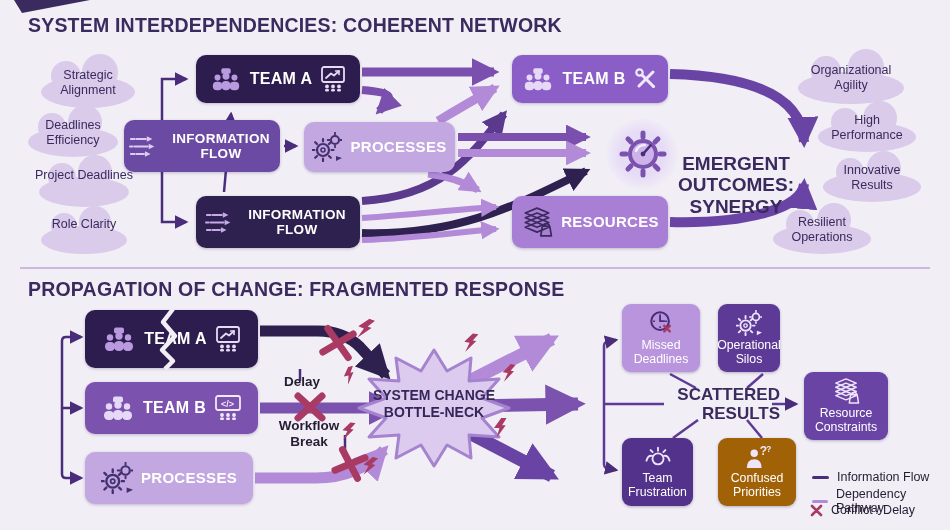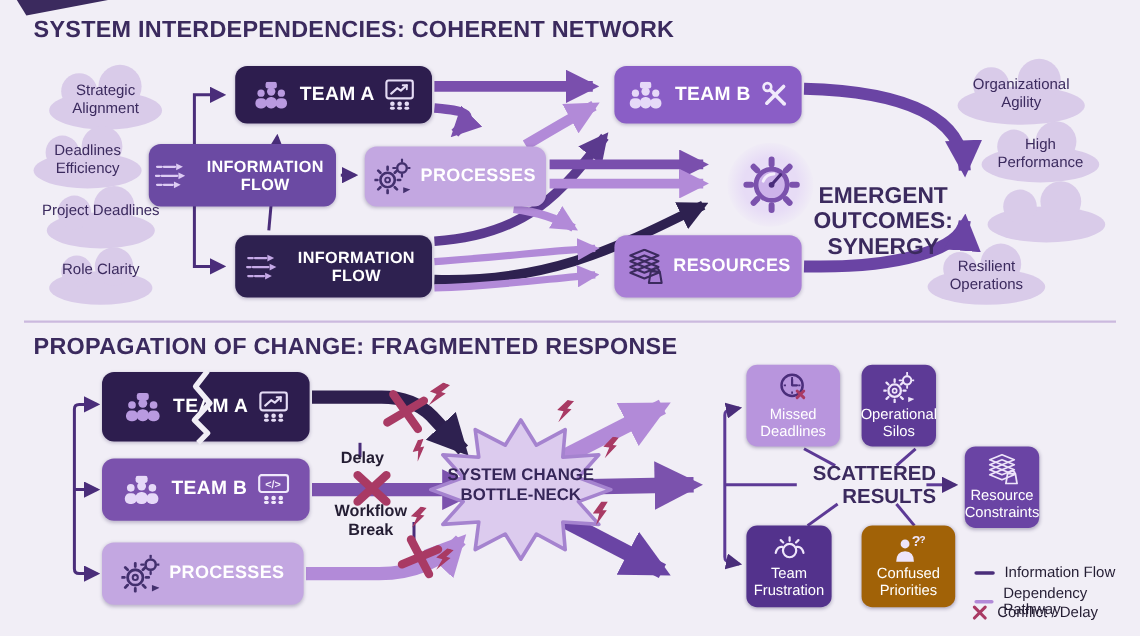--- a/index.html
+++ b/index.html
@@ -264,20 +264,21 @@
 
   <div class="sec-title" style="left:28px;top:14px;">SYSTEM INTERDEPENDENCIES: COHERENT NETWORK</div>
   <div class="sec-title" style="left:28px;top:278px;">PROPAGATION OF CHANGE: FRAGMENTED RESPONSE</div>
 
   <div class="cloud-label" style="left:38px;top:68px;width:100px;">Strategic Alignment</div>
   <div class="cloud-label" style="left:23px;top:118px;width:100px;">Deadlines Efficiency</div>
   <div class="cloud-label" style="left:34px;top:168px;width:100px;">Project Deadlines</div>
   <div class="cloud-label" style="left:34px;top:217px;width:100px;">Role Clarity</div>
   <div class="cloud-label" style="left:798px;top:63px;width:106px;">Organizational Agility</div>
   <div class="cloud-label" style="left:817px;top:113px;width:100px;">High Performance</div>
+  <div class="cloud-label" style="left:822px;top:163px;width:100px;">Innovative Results</div>
   <div class="cloud-label" style="left:772px;top:215px;width:100px;">Resilient Operations</div>
 
   <div class="node" style="left:196px;top:55px;width:164px;height:48px;background:#2d1d4e;">
     <svg class="ic" width="32" height="23" style="color:#b99ae0;">
         <use href="#i-people"></use>
       </svg>
     <span class="lbl lbl-lg">TEAM A</span>
     <svg class="ic" width="26" height="26" style="color:#e4dbf4;">
         <use href="#i-chart"></use>
       </svg>
@@ -372,21 +373,21 @@
         <use href="#i-clock"></use>
       </svg>
     <span class="olbl">Missed Deadlines</span>
   </div>
   <div class="outcome" style="left:718px;top:304px;width:62px;height:68px;background:#5d3a96;">
     <svg class="ic" width="26" height="26" style="color:#eee5fa;">
         <use href="#i-gears"></use>
       </svg>
     <span class="olbl">Operational Silos</span>
   </div>
-  <div class="outcome" style="left:804px;top:372px;width:62px;height:68px;background:#6a44a4;">
+  <div class="outcome" style="left:804px;top:372px;width:84px;height:68px;background:#6a44a4;">
     <svg class="ic" width="28" height="26" style="color:#eee5fa;">
         <use href="#i-stack"></use>
       </svg>
     <span class="olbl" style="width:78px;">Resource Constraints</span>
   </div>
   <div class="outcome" style="left:622px;top:438px;width:71px;height:68px;background:#53328c;">
     <svg class="ic" width="28" height="24" style="color:#eee5fa;">
         <use href="#i-frustration"></use>
       </svg>
     <span class="olbl">Team Frustration</span>

